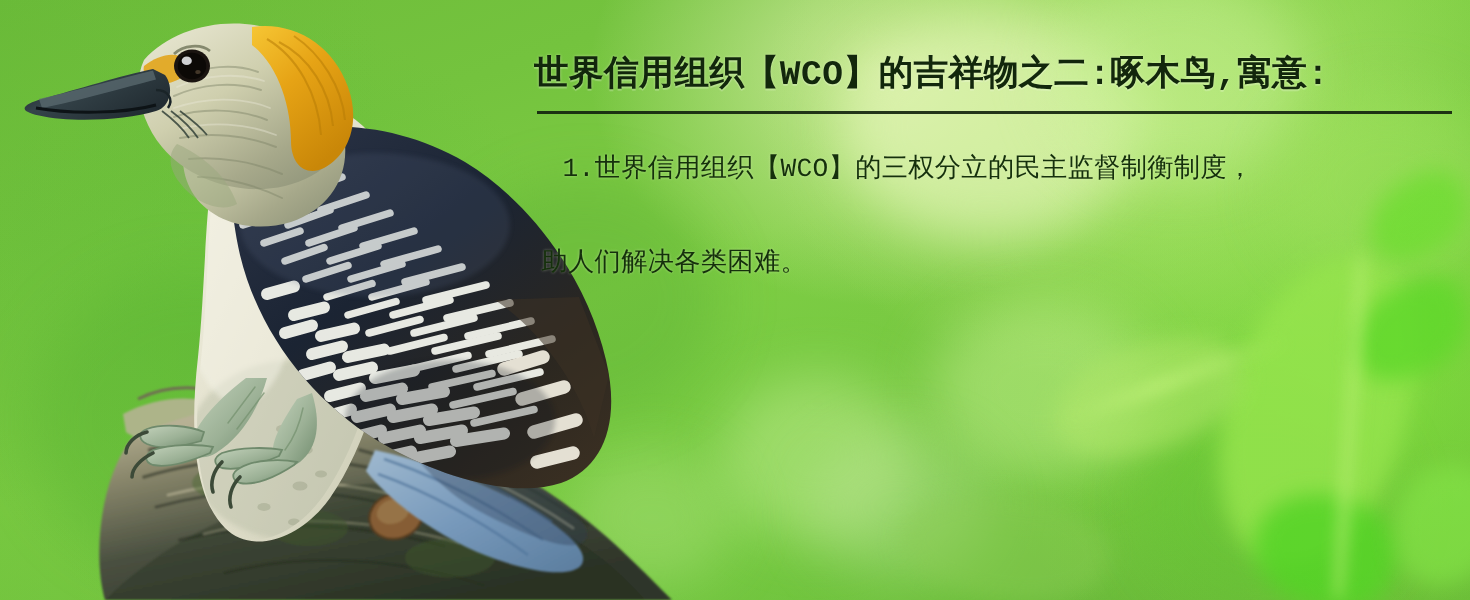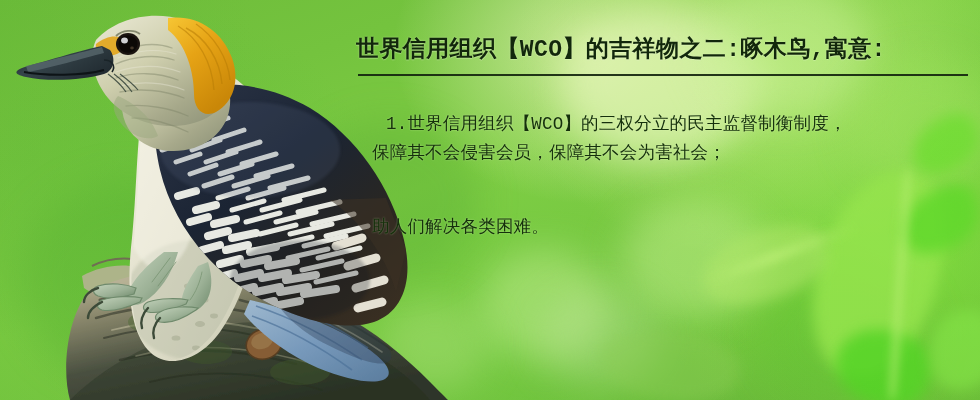--- a/index.html
+++ b/index.html
@@ -83,21 +83,21 @@
     left: 356px;
     top: 94px;
     width: 616px;
   }
   .para {
     font-size: 17.5px;
     line-height: 29px;
     color: #15300c;
     letter-spacing: 0.2px;
     text-shadow: 0 0 2px rgba(230,248,200,0.45);
-    margin: 16px;
+    margin: 5px;
   }
   .para .indent { padding-left: 14px; }
 </style>
 </head>
 <body>
 
 <div id="banner">
 
   <div class="bg-base"></div>
 
@@ -482,21 +482,20 @@
     </g>
   </svg>
 
   <div class="title">世界信用组织【WCO】的吉祥物之二:啄木鸟,寓意:</div>
 
   <div class="title-rule"></div>
 
   <div class="body-block">
     <p class="para">
       <span class="indent">1.世界信用组织【WCO】的三权分立的民主监督制衡制度，</span><br>
-      <span>保障其不会侵害会员，保障其不会为害社会；</span>
     </p>
     <p class="para">
       <br>
       <span>助人们解决各类困难。</span>
     </p>
   </div>
 
 </div>
 
 </body></html>

